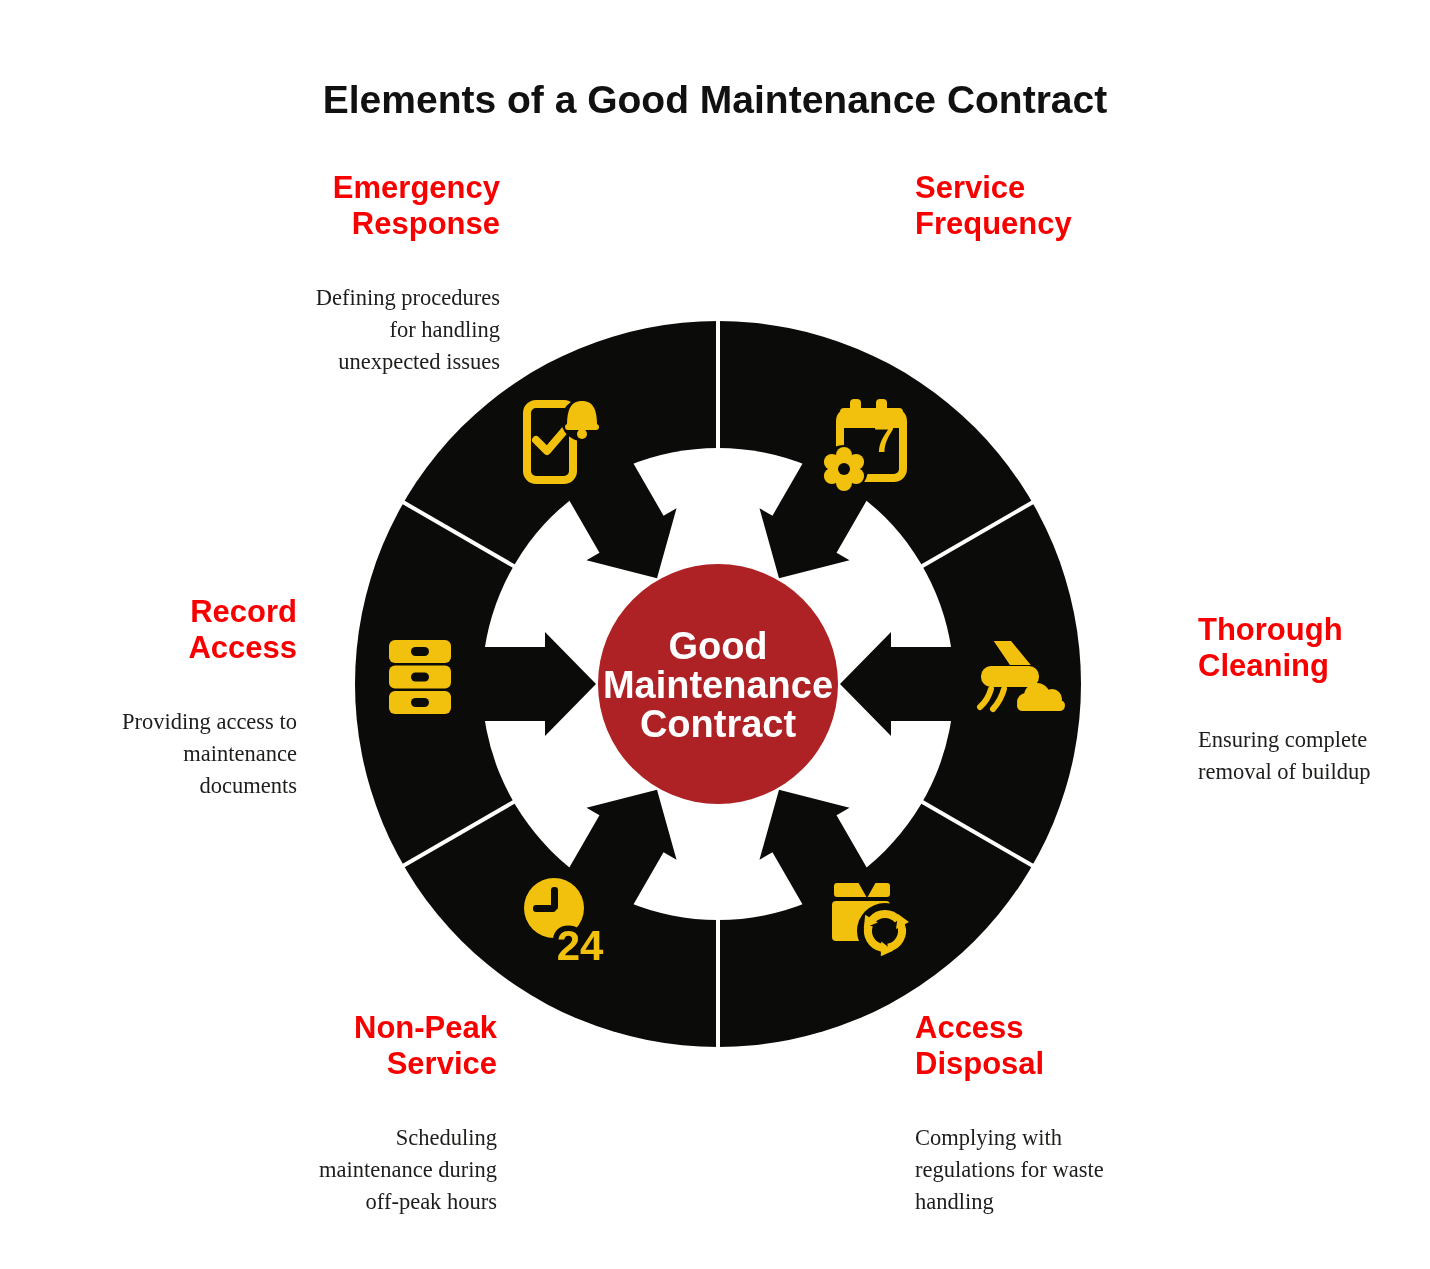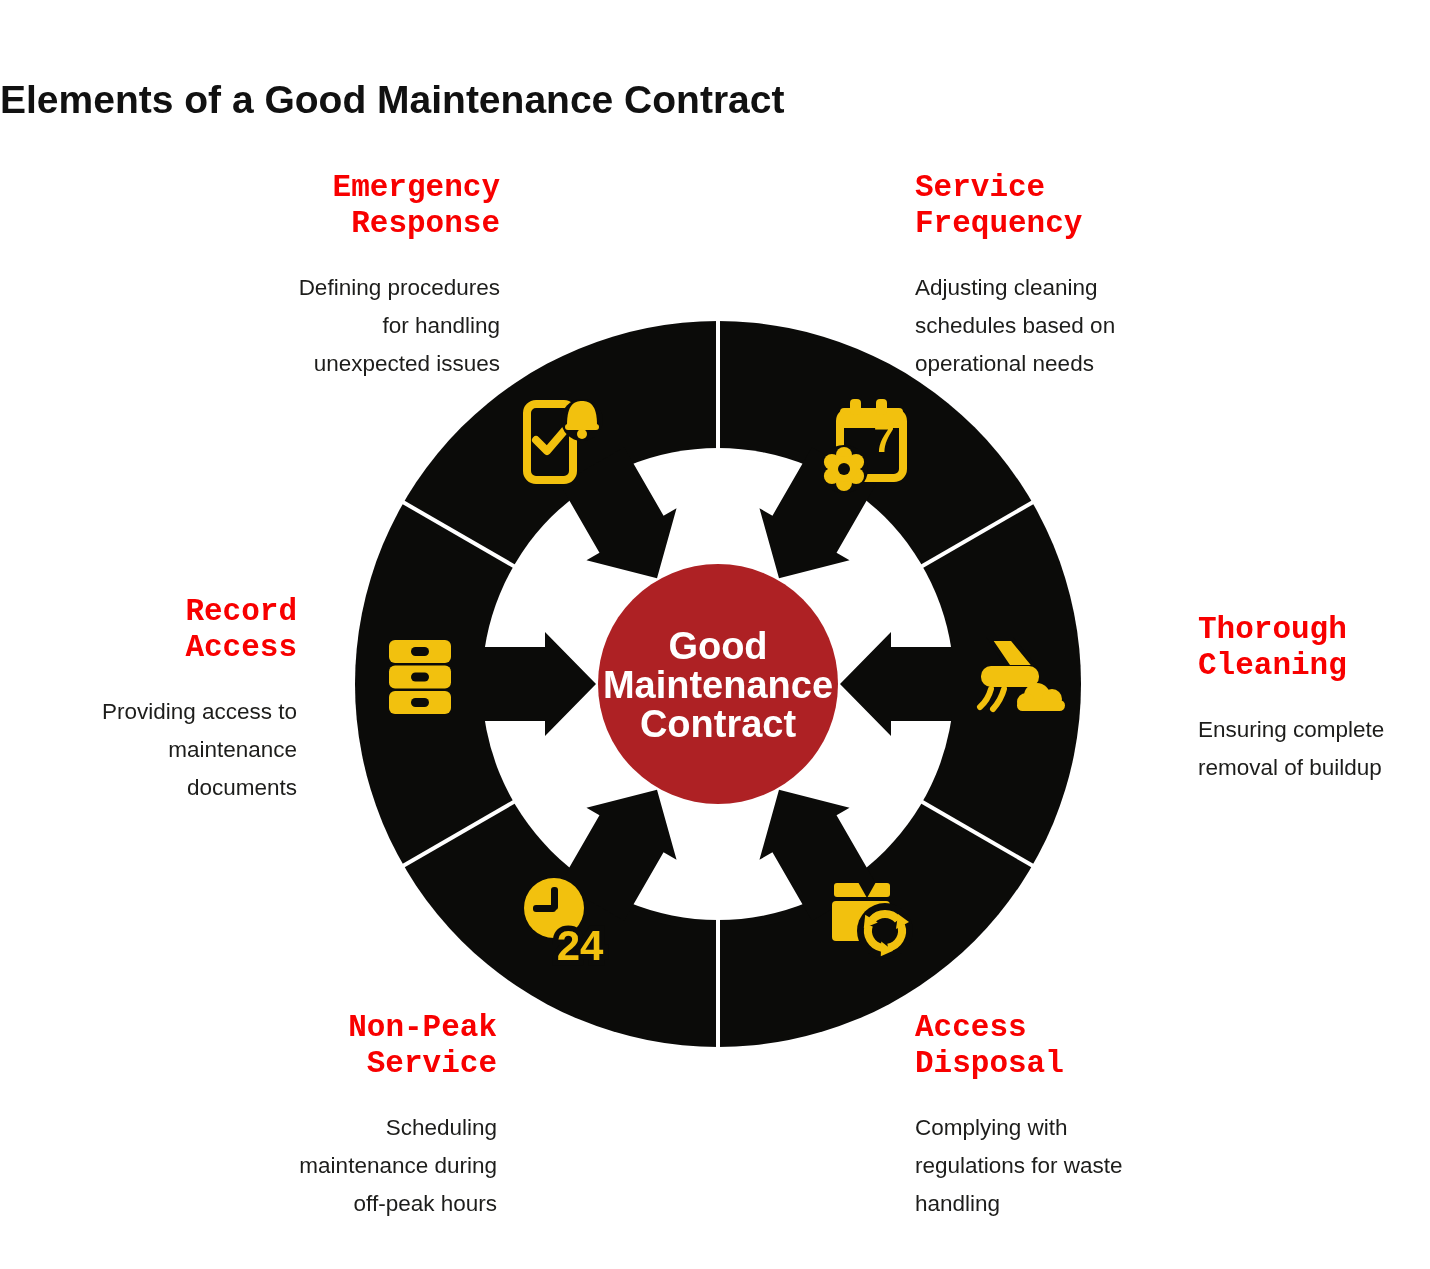--- a/index.html
+++ b/index.html
@@ -7,25 +7,25 @@
     --center_red:#AE2124;
     --icon_yellow:#F2C10E;
     --ring_black:#0B0B09;
     --body_text:#1D1D1B;
     --title_text:#111111;
     --center_text:#FFFFFF;
   }
   *{margin:0;padding:0;box-sizing:border-box;}
   body{background:#fff;font-family:"Liberation Sans","DejaVu Sans",sans-serif;}
   .stage{position:relative;width:1430px;height:1269px;background:#fff;overflow:hidden;}
-  .title{position:absolute;left:0;right:0;top:78px;text-align:left;
+  .title{position:absolute;left:0;right:0;top:78px;text-align:center;
          font-size:39px;font-weight:bold;color:var(--title_text);letter-spacing:0;}
   .block{position:absolute;width:300px;}
-  .block .heading{font-size:31px;line-height:36px;font-weight:bold;color:var(--heading_red);white-space:pre-line;font-family:Liberation Mono, monospace;}
-  .block .desc{margin-top:27px;font-size:22.5px;line-height:38px;color:var(--body_text);white-space:pre-line;}
+  .block .heading{font-size:31px;line-height:36px;font-weight:bold;color:var(--heading_red);white-space:pre-line;}
+  .block .desc{margin-top:40px;font-size:22.5px;line-height:32px;color:var(--body_text);white-space:pre-line;font-family:Liberation Serif, serif;}
   .al{text-align:left;} .ar{text-align:right;}
   .b-emergency{right:930px;top:170px;}
   .b-service{left:915px;top:170px;}
   .b-record{right:1133px;top:594px;}
   .b-thorough{left:1198px;top:612px;}
   .b-nonpeak{right:933px;top:1010px;}
   .b-legal{left:915px;top:1010px;}
   .center-label{position:absolute;left:558px;top:627px;width:320px;text-align:center;
          font-size:38px;line-height:39px;font-weight:bold;color:var(--center_text);white-space:pre-line;}
   svg{position:absolute;left:0;top:0;}
@@ -159,23 +159,20 @@
     <div class="heading">Emergency
 Response</div>
     <div class="desc">Defining procedures
 for handling
 unexpected issues</div>
   </div>
 
   <div class="block al b-service">
     <div class="heading">Service
 Frequency</div>
-    <div class="desc">Adjusting cleaning
-schedules based on
-operational needs</div>
   </div>
 
   <div class="block al b-thorough">
     <div class="heading">Thorough
 Cleaning</div>
     <div class="desc">Ensuring complete
 removal of buildup</div>
   </div>
 
   <div class="block al b-legal">

